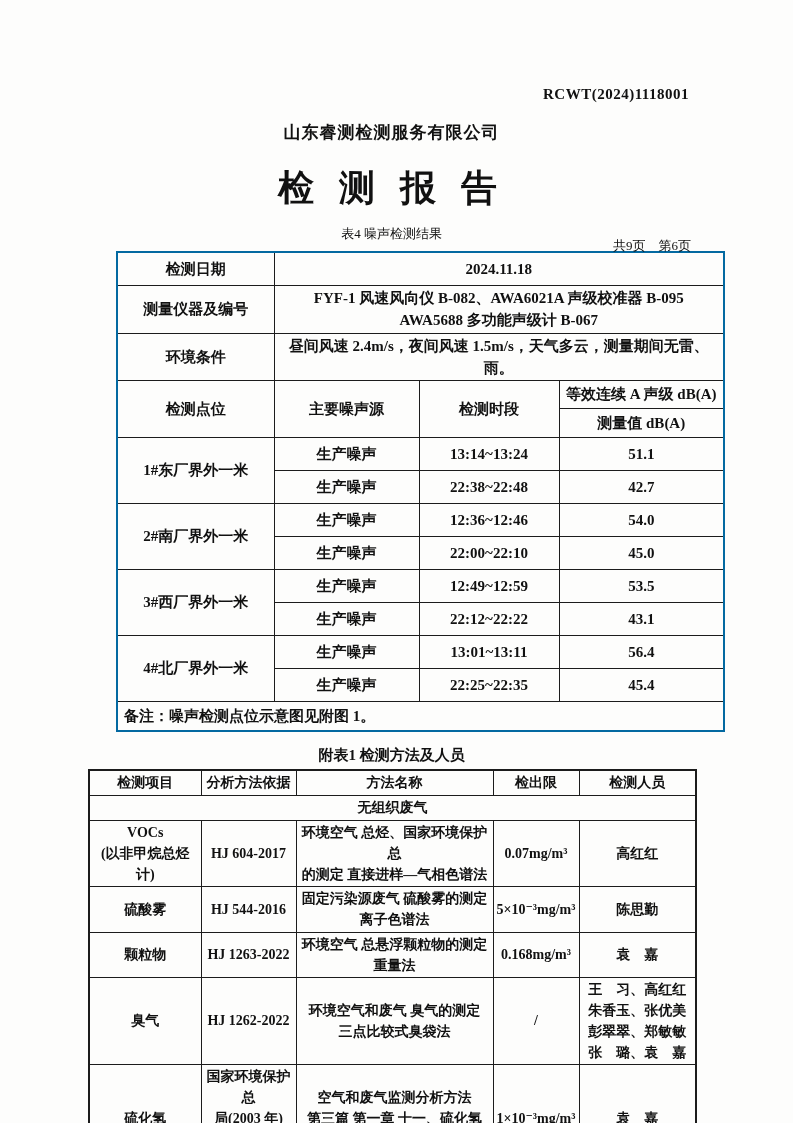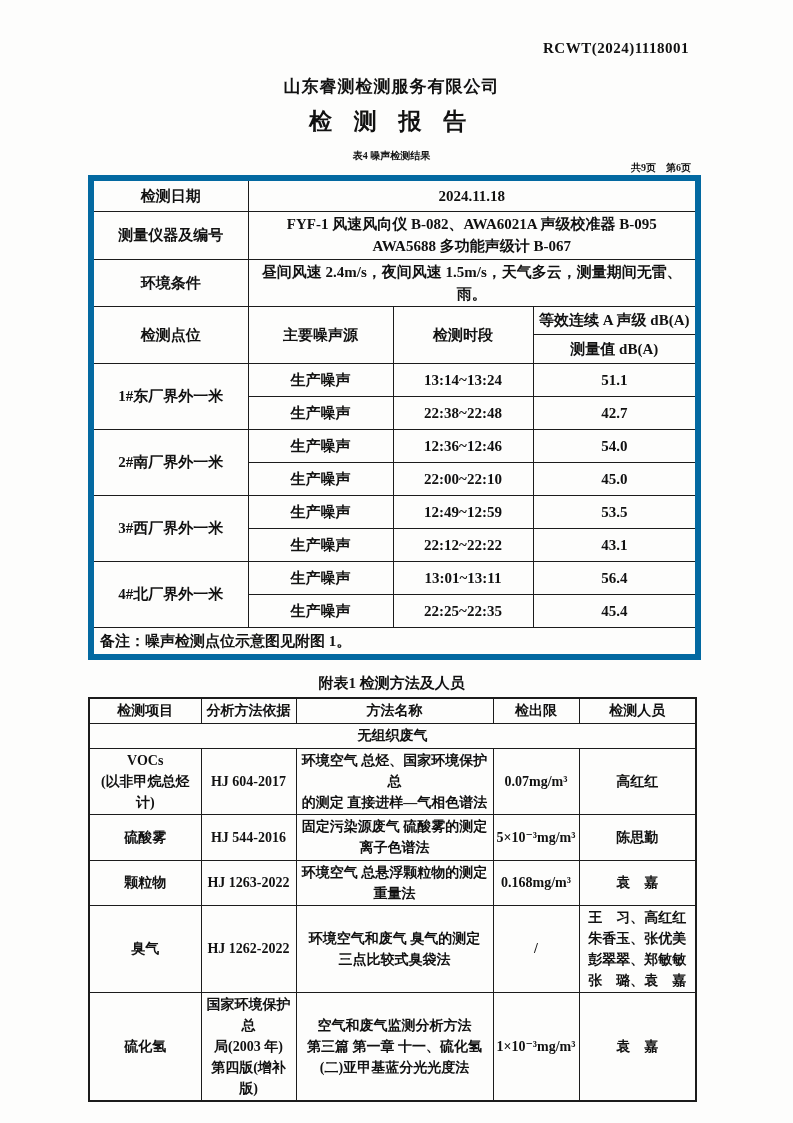--- a/index.html
+++ b/index.html
@@ -5,52 +5,52 @@
   * { margin: 0; padding: 0; box-sizing: border-box; }
   html, body { background: #9a9a9a; }
   .page {
     position: relative;
     width: 793px;
     height: 1123px;
     margin: 0 auto;
     background: #fdfdfc;
     color: #111;
     font-family: "Liberation Serif", "DejaVu Serif", serif;
-    padding-top: 40px;
+    padding-top: 86px;
     overflow: hidden;
   }
   .content { width: 607px; margin-left: 88px; }
 
   .report-no {
     text-align: right;
     padding-right: 6px;
     font-size: 15px;
     font-weight: 700;
     letter-spacing: 0.5px;
   }
   .company {
     margin-top: 18px;
     text-align: center;
     font-size: 17px;
     font-weight: 700;
     letter-spacing: 1px;
   }
   .report-title {
-    margin-top: 8px;
-    text-align: center;
-    font-size: 23px;
+    margin-top: 20px;
+    text-align: center;
+    font-size: 36px;
     font-weight: 700;
     letter-spacing: 8px;
   }
   .caption-row {
     position: relative;
     margin-top: 12px;
     height: 22px;
-    font-size: 10px;
-    font-weight: 700;
+    font-size: 13px;
+    font-weight: 400;
   }
   .caption-row .caption {
     display: block;
     text-align: center;
   }
   .caption-row .page-info {
     position: absolute;
     right: 4px;
     top: 12px;
   }
@@ -64,21 +64,21 @@
   td {
     border: 1px solid #1c1c1c;
     text-align: center;
     vertical-align: middle;
     font-size: 15px;
     font-weight: 600;
     line-height: 22px;
     padding: 1px 2px;
     overflow: hidden;
   }
-  .noise-table { border: 6px solid #0369a1; }
+  .noise-table { border: 2px solid #0369a1; margin-left: 28px; }
   .noise-table .lbl { font-weight: 700; }
   .r-info1 { height: 33px; }
   .r-info2 { height: 48px; }
   .r-info3 { height: 30px; }
   .r-head1 td { height: 28px; font-weight: 700; }
   .r-head2 td { height: 29px; font-weight: 700; }
   .r-data td { height: 33px; }
   .r-note td {
     height: 30px;
     text-align: left;

